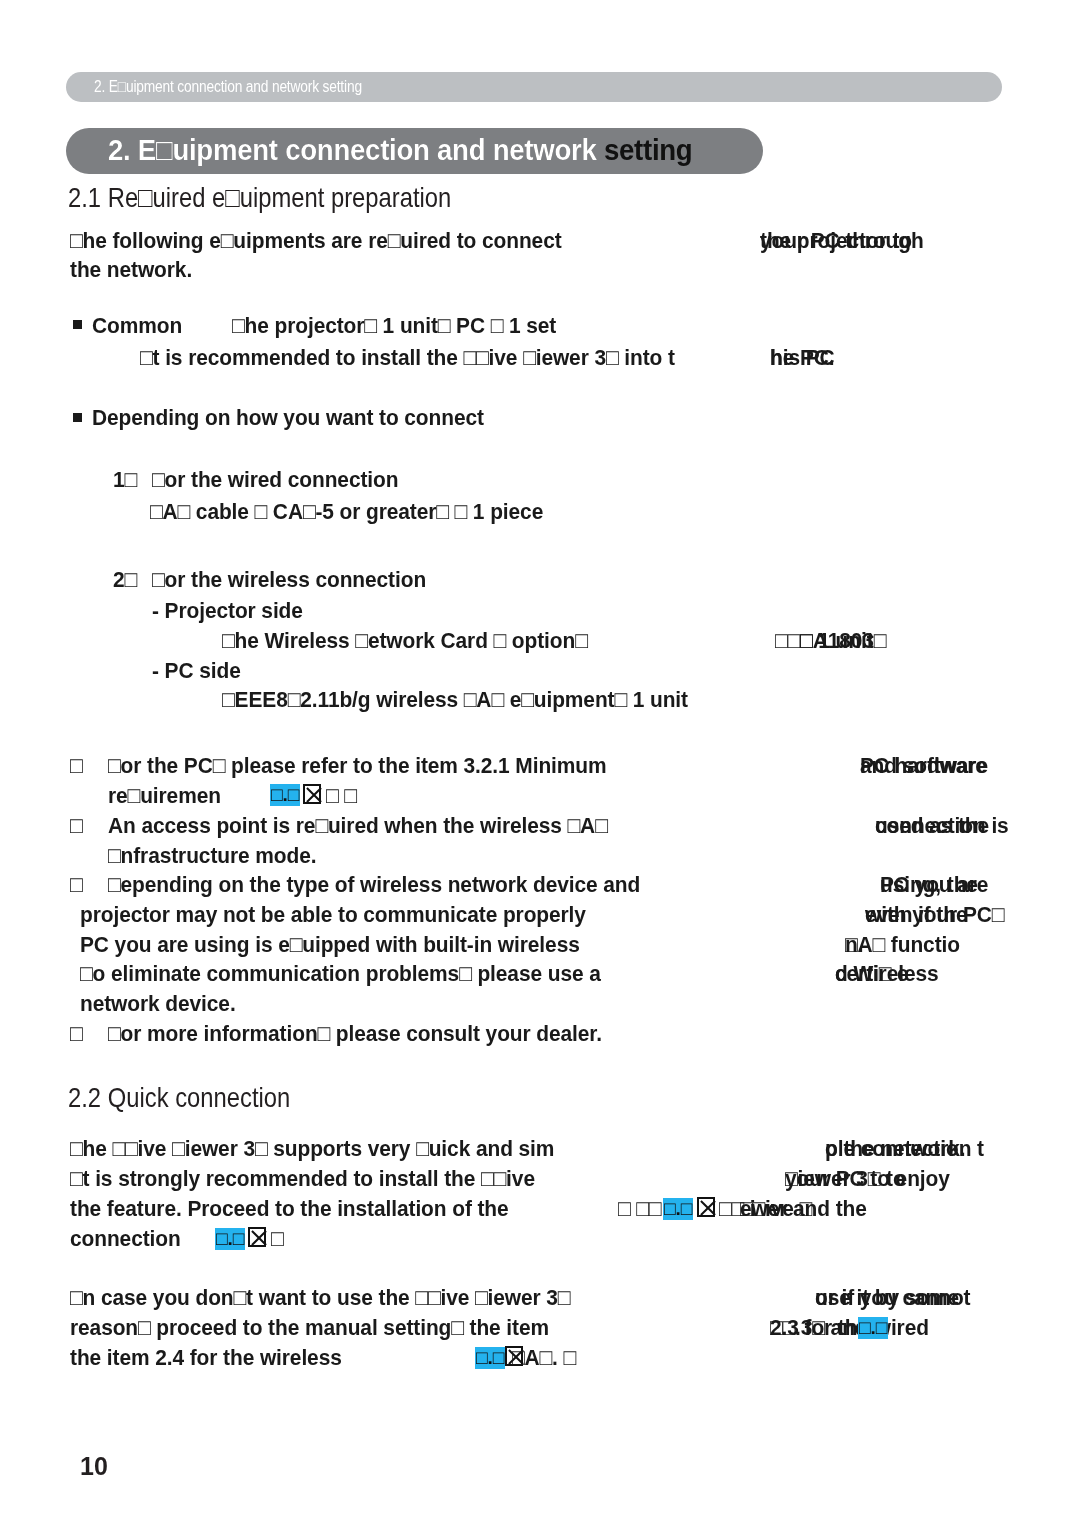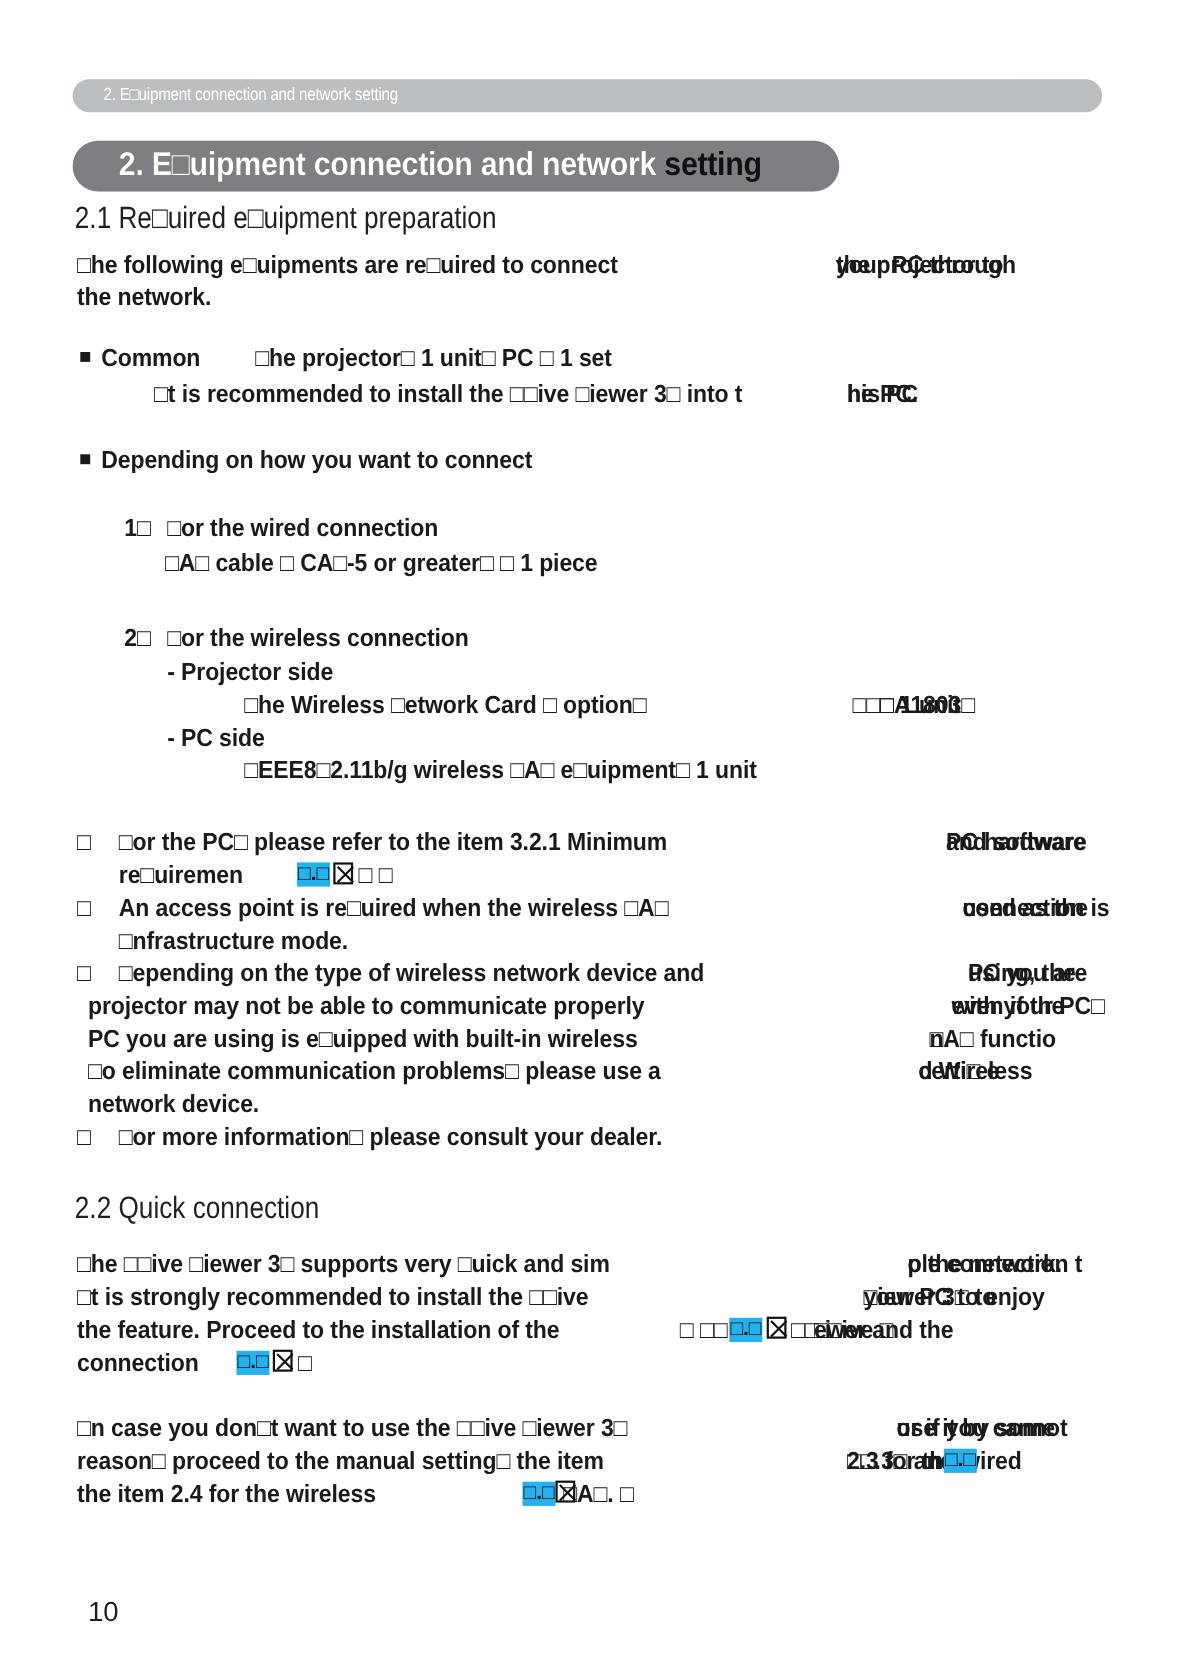--- a/index.html
+++ b/index.html
@@ -142,21 +142,21 @@
     background: #111;
   }
   .xbox::before { transform: rotate(45deg); }
   .xbox::after  { transform: rotate(-45deg); }
 
   .page-number {
     position: absolute;
     left: 80px;
     top: 1452px;
     font-size: 25px;
-    font-weight: normal;
+    font-weight: bold;
     color: #231f20;
     font-family: "Liberation Sans Narrow", "Liberation Sans", sans-serif;
   }
 </style>
 </head>
 <body>
 
 <div class="running-header">
   <span class="running-header-text">2. E□uipment connection and network setting</span>
 </div>

